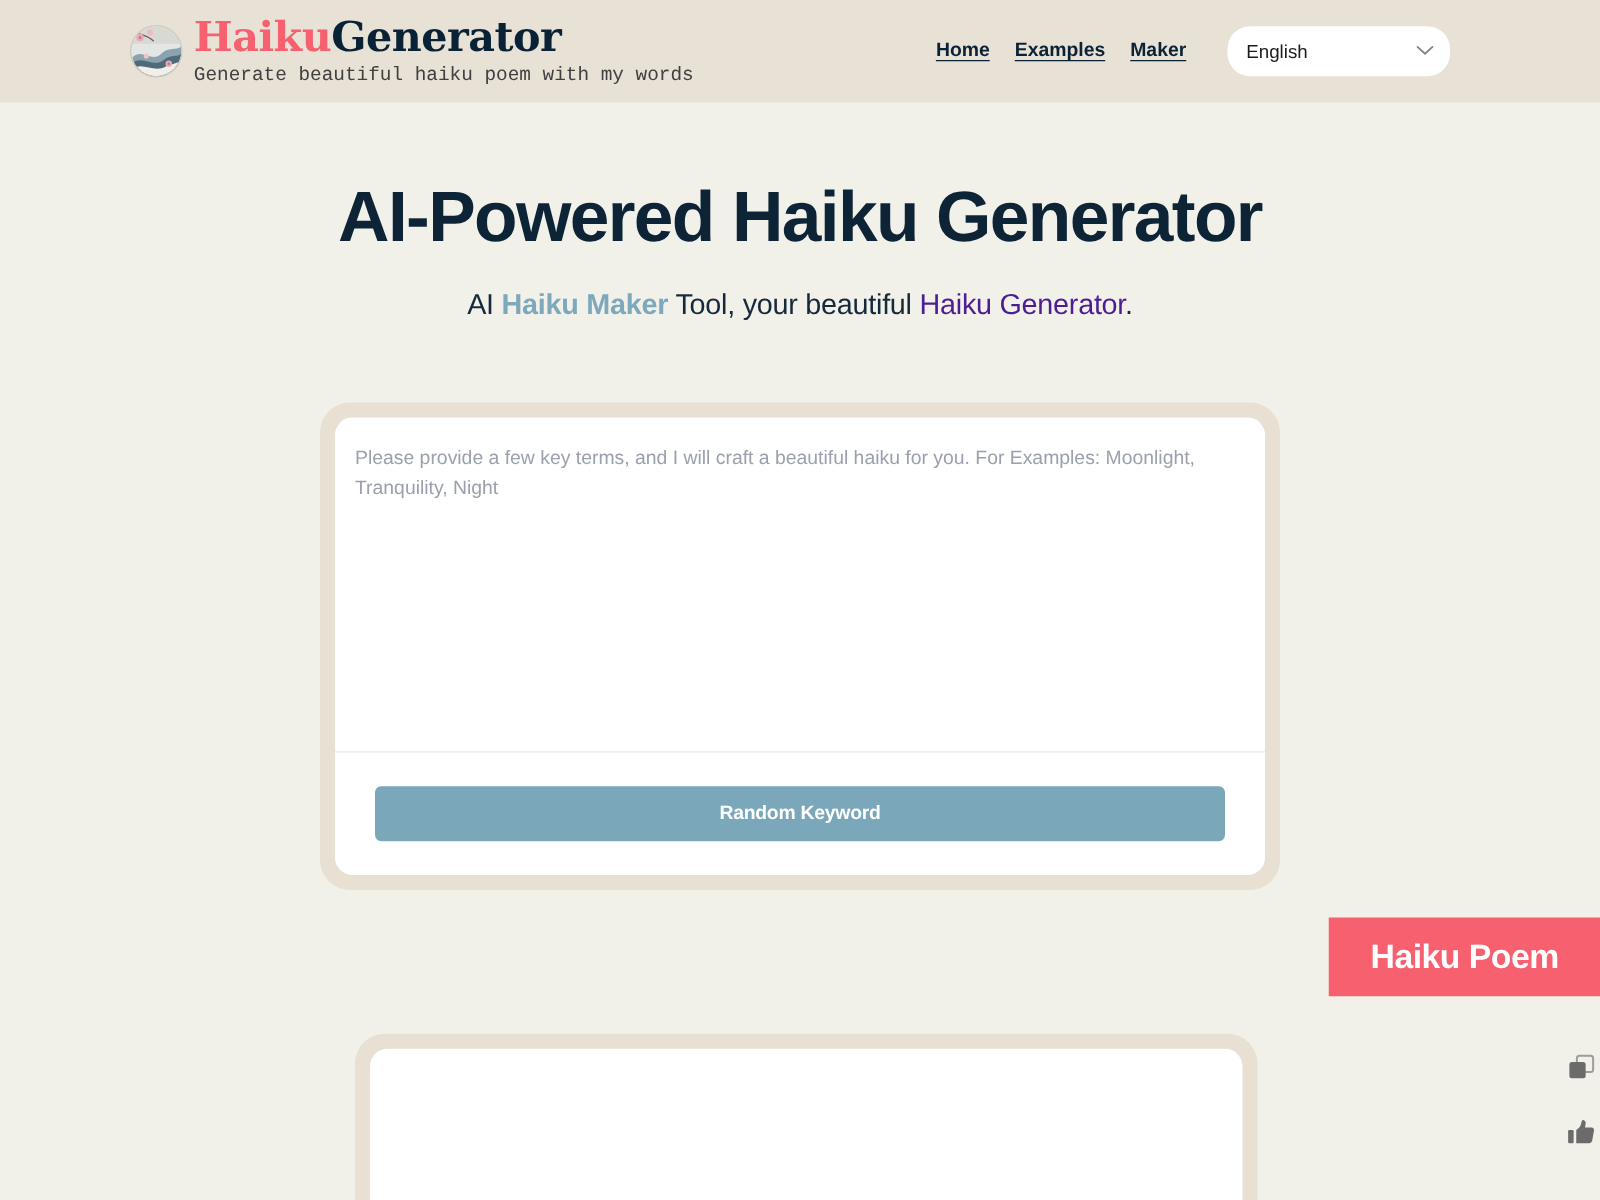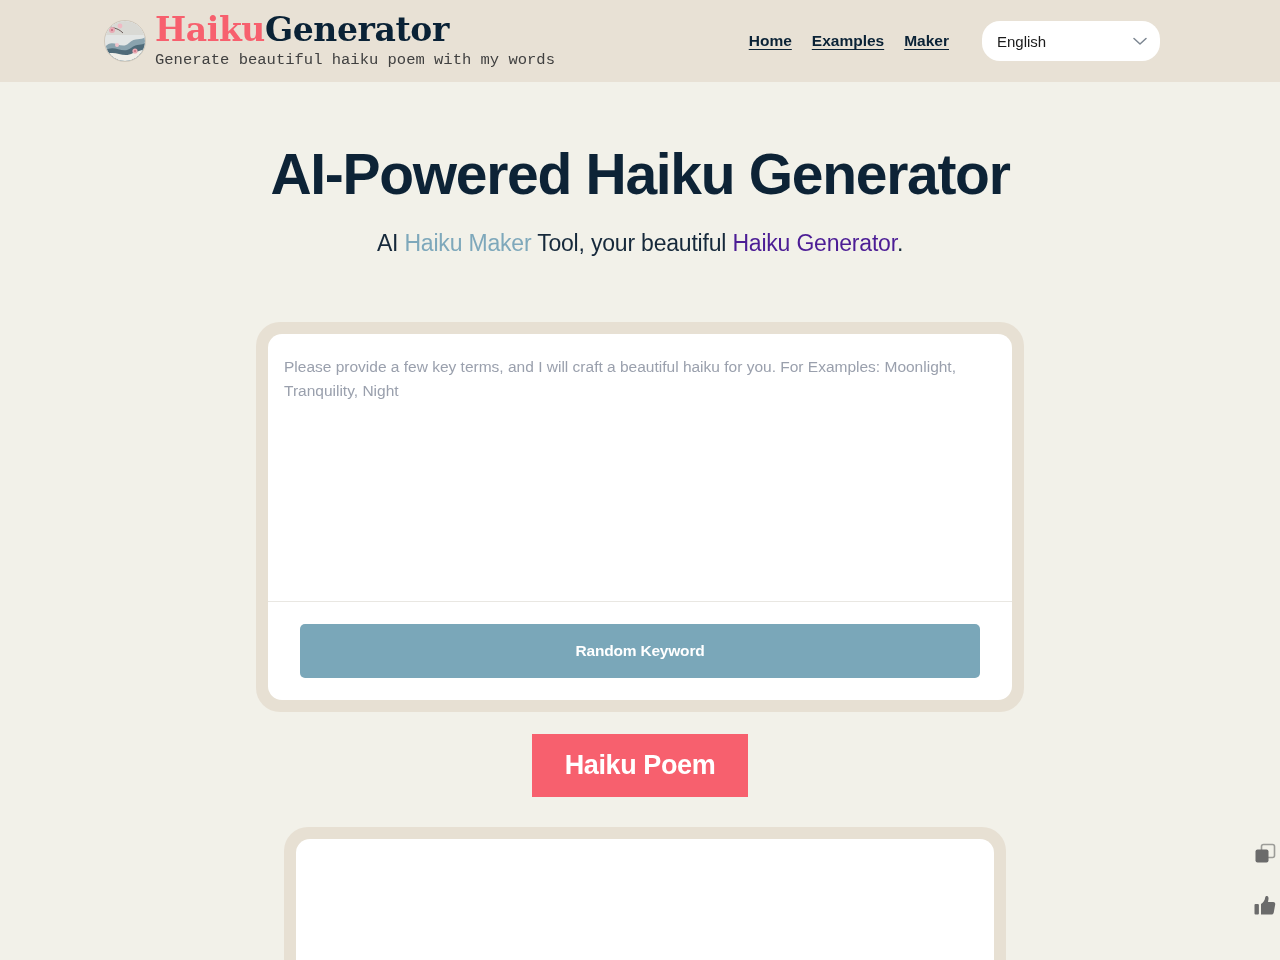--- a/index.html
+++ b/index.html
@@ -120,21 +120,21 @@
     letter-spacing: -1.3px;
     line-height: 1.1;
   }
 
   .hero-sub {
     margin-top: 24px;
     font-size: 23px;
     color: #16293b;
     letter-spacing: -0.2px;
   }
-  .hero-sub .s-blue { color: #7ea8bb; font-weight: 400; }
+  .hero-sub .s-blue { color: #7ea8bb; font-weight: 700; }
   .hero-sub .s-red  { color: #4c1d95; font-weight: 400; }
 
   
   .frame {
     background: #e7e0d3;
     border-radius: 24px;
     padding: 12px;
     margin: 0 auto;
   }
   .frame-inner {
@@ -171,36 +171,36 @@
   .composer-actions {
     height: 98px;
     display: flex;
     align-items: center;
     gap: 32px;
     padding: 0 32px;
   }
 
   .btn {
     flex: 1 1 0;
-    height: 54px;
+    height: 44px;
     background: #7aa7b9;
     color: #ffffff;
     border: none;
     border-radius: 5px;
     font-family: "Liberation Sans", sans-serif;
     font-size: 15.5px;
     font-weight: 700;
     letter-spacing: -0.2px;
     cursor: pointer;
   }
 
   .section-badge-row {
     margin-top: 22px;
     display: flex;
-    justify-content: center;
+    justify-content: flex-end;
   }
   .section-badge {
     background: #f7606e;
     color: #ffffff;
     font-size: 27px;
     font-weight: 700;
     letter-spacing: -0.4px;
     padding: 16px 33px;
   }
 

